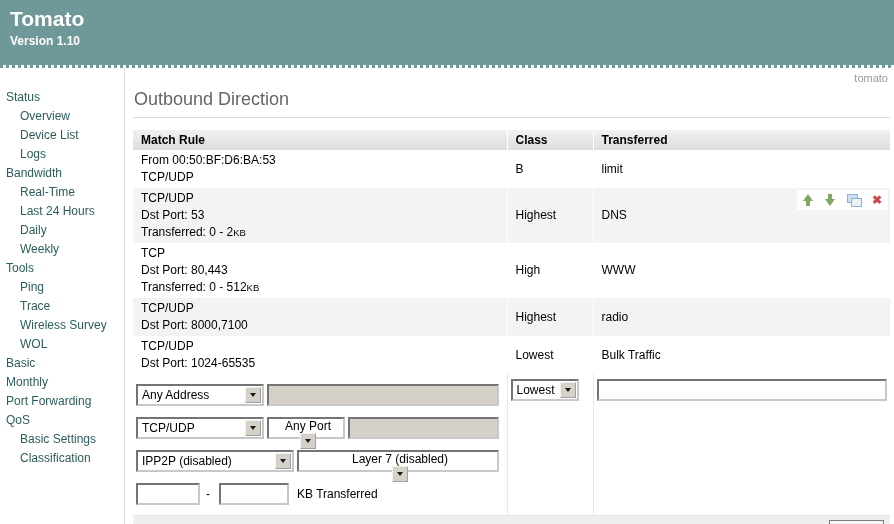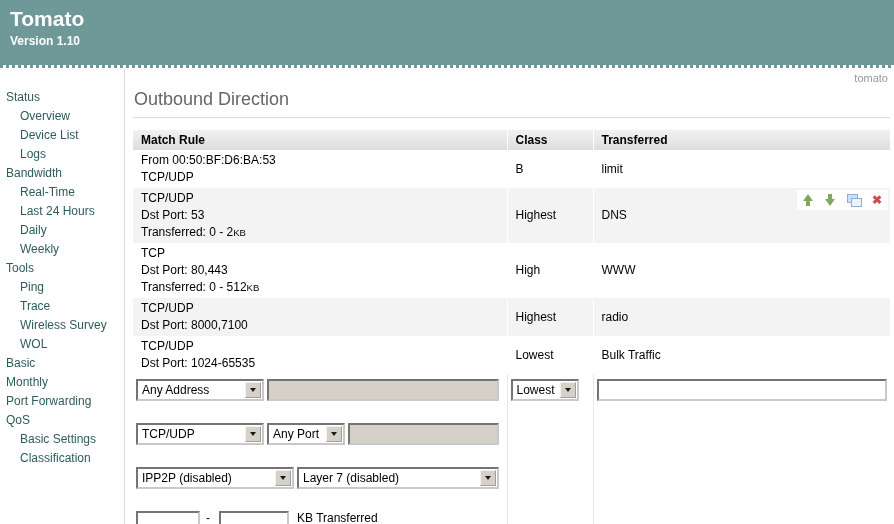--- a/index.html
+++ b/index.html
@@ -86,22 +86,22 @@
     background:var(--icon-green);}
   .copy-ic{position:relative;width:14px;height:12px;}
   .copy-ic::before{content:'';position:absolute;top:0;left:0;width:9px;height:7px;
     border:1px solid var(--icon-copy);background:#CFE0F2;}
   .copy-ic::after{content:'';position:absolute;top:4px;left:4px;width:9px;height:7px;
     border:1px solid var(--icon-copy);background:#EAF2FA;}
   .del-ic{color:var(--icon-delete);font-weight:bold;font-size:12px;line-height:12px;}
   
   tr.form-row td{vertical-align:top;padding:5px 3px 4px 3px;background:#fff;}
   tr.form-row td + td{border-left:1px solid #E8E8E8;}
-  .form-line{display:flex;align-items:flex-start;margin-bottom:12px;height:32px;}
-  .form-line > * + *{margin-left:3px;}
+  .form-line{display:flex;align-items:center;margin-bottom:1px;height:32px;}
+  .form-line > * + *{margin-left:3px;flex-direction:column;}
   .combo{
     display:flex;align-items:center;justify-content:space-between;
     height:22px;background:#fff;border:2px inset #C8C8C8;padding-left:4px;
     cursor:pointer;white-space:nowrap;
   }
   .combo .cbtn{
     width:16px;height:16px;flex:0 0 16px;background:var(--disabled-field-bg);
     border:1px outset #F4F2EE;display:flex;align-items:center;justify-content:center;
     margin-right:1px;
   }

